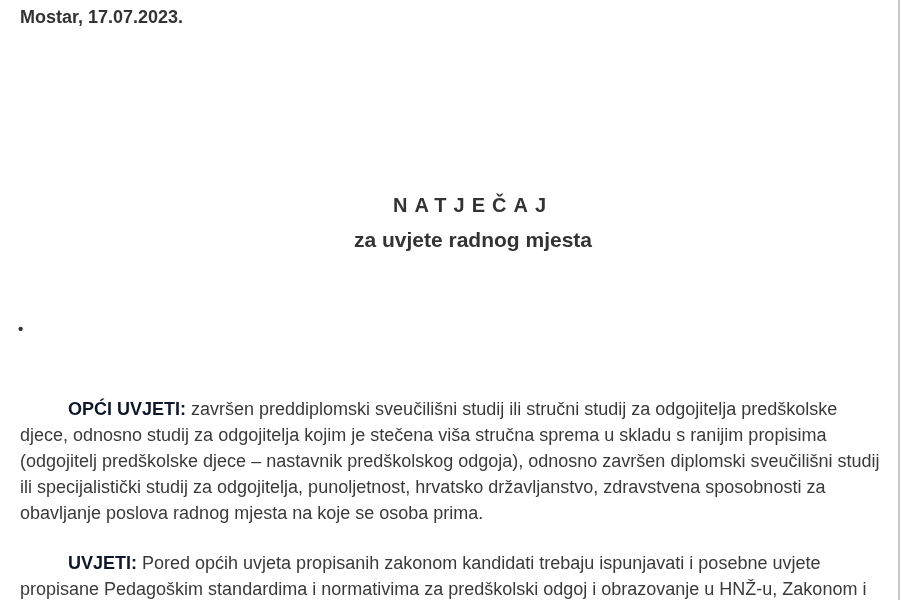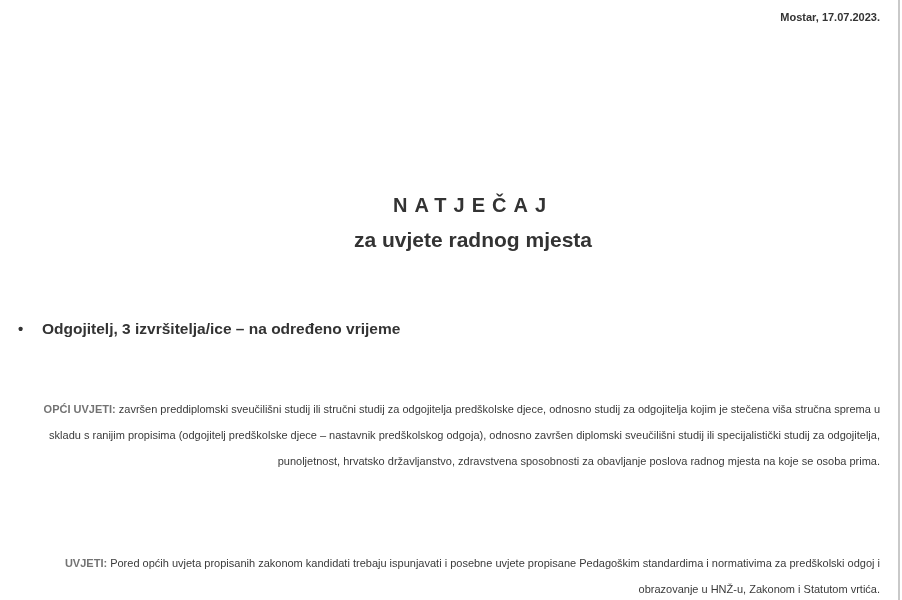--- a/index.html
+++ b/index.html
@@ -11,52 +11,51 @@
       position: relative;
     }
     .page {
       position: absolute; left: 0; top: 0;
       width: 898px; height: 600px;
     }
     .right-border {
       position: absolute; right: 2px; top: 0;
       width: 2px; height: 600px; background: #c9c9c9;
     }
-    .p { position: absolute; left: 20px; font-size: 11px; line-height: 26px; margin: 0; width: 860px; text-align: right; }
+    .p { position: absolute; left: 20px; font-size: 18px; line-height: 26px; margin: 0; width: 860px; }
     .date { top: 4px; font-weight: bold; color: #333; }
     .intro { top: 58px; }
     .title-wrap {
       position: absolute; left: 0; width: 898px; top: 188px; text-align: center;
       color: #333; font-weight: bold; padding-left: 24px;
     }
     .title { font-size: 20px; letter-spacing: 7px; line-height: 34px; }
     .subtitle { font-size: 21px; line-height: 36px; }
     .list { position: absolute; left: 0; top: 314px; margin: 0; padding: 0; list-style: none; }
     .list li { position: relative; padding-left: 42px; font-size: 15.5px; font-weight: bold; color: #333; line-height: 30px; }
     .bullet { position: absolute; left: 18px; top: 0; font-size: 15px; }
     .opci { top: 396px; }
     .uvjeti { top: 550px; }
-    b { color: #737373; }
+    b { color: #0f172a; margin-left: 48px; }
   </style>
 </head>
 <body>
 
 <div class="page">
   <p class="p date">Mostar, 17.07.2023.</p>
 
 
   <div class="title-wrap">
     <div class="title">NATJEČAJ</div>
     <div class="subtitle">za uvjete radnog mjesta</div>
   </div>
 
   <ul class="list">
     <li>
       <span class="bullet">•</span>
-      <span>Odgojitelj, 3 izvršitelja/ice – na određeno vrijeme</span>
     </li>
   </ul>
 
   <p class="p opci"><b>OPĆI UVJETI:</b><span> završen preddiplomski sveučilišni studij ili stručni studij za odgojitelja predškolske djece, odnosno studij za odgojitelja kojim je stečena viša stručna sprema u skladu s ranijim propisima (odgojitelj predškolske djece – nastavnik predškolskog odgoja), odnosno završen diplomski sveučilišni studij ili specijalistički studij za odgojitelja, punoljetnost, hrvatsko državljanstvo, zdravstvena sposobnosti za obavljanje poslova radnog mjesta na koje se osoba prima.</span></p>
 
   <p class="p uvjeti"><b>UVJETI:</b><span> Pored općih uvjeta propisanih zakonom kandidati trebaju ispunjavati i posebne uvjete propisane Pedagoškim standardima i normativima za predškolski odgoj i obrazovanje u HNŽ-u, Zakonom i Statutom vrtića.</span></p>
 </div>
 <div class="right-border"></div>
 
 </body></html>

